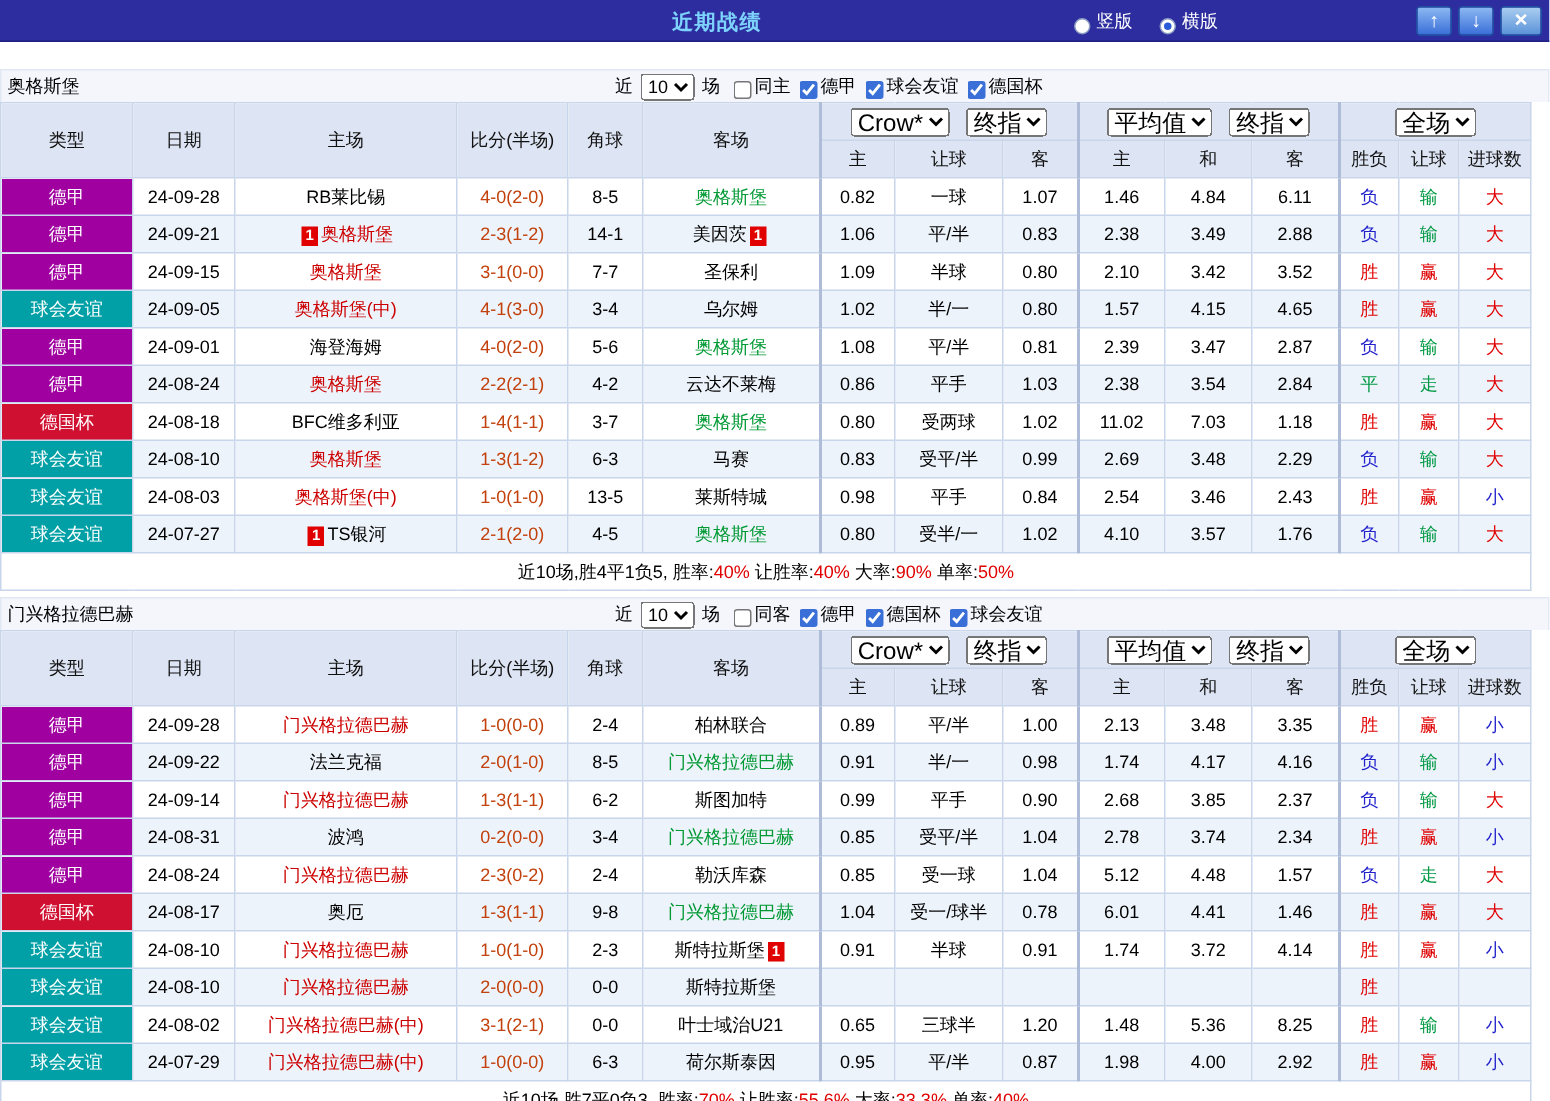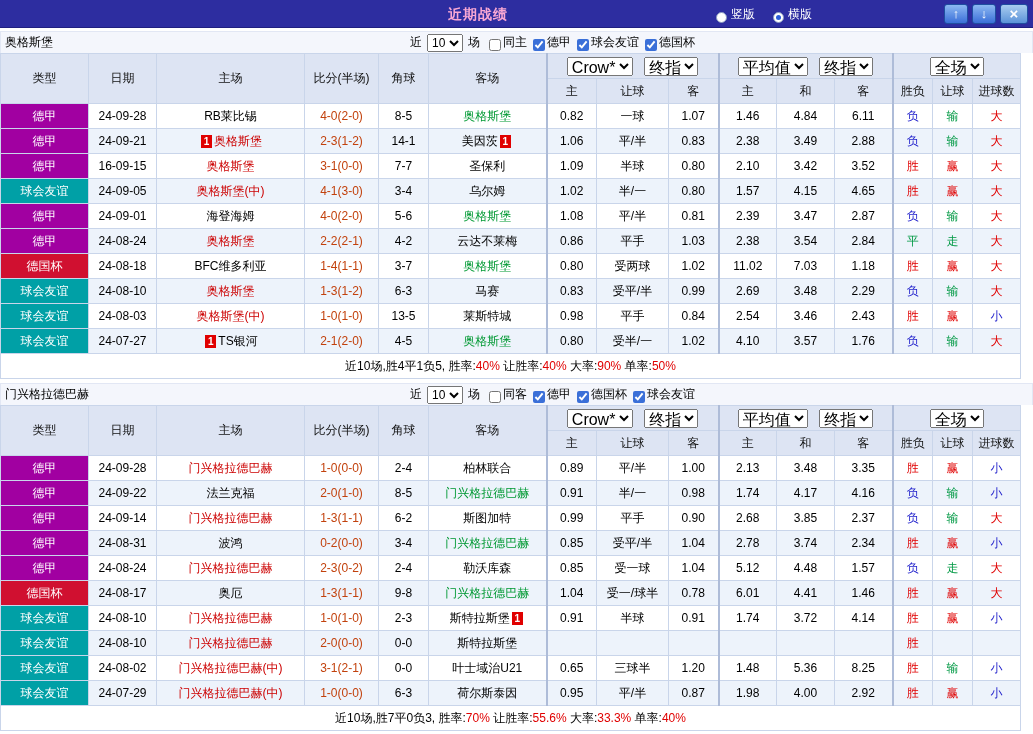--- a/index.html
+++ b/index.html
@@ -1,31 +1,31 @@
 <!DOCTYPE html>
 <html><head>
 <meta charset="utf-8">
 <style>
   *{box-sizing:border-box;margin:0;padding:0}
   html,body{background:#fff}
   body{width:1033px;font-family:"Liberation Sans","DejaVu Sans",sans-serif;font-size:12px;color:#000}
 
   
   .topbar{position:relative;height:28px;background:#2d2da0;border-bottom:1px solid #1f1f80}
-  .topbar-title{position:absolute;left:448px;top:0;line-height:28px;color:#f9a8d4;font-size:14px;font-weight:bold;letter-spacing:1px}
+  .topbar-title{position:absolute;left:448px;top:0;line-height:28px;color:#7dd3fc;font-size:14px;font-weight:bold;letter-spacing:1px}
   .radios{position:absolute;left:716px;top:0;height:28px;display:flex;align-items:center;gap:18px;color:#fff}
   .radio{display:inline-flex;align-items:flex-end;cursor:pointer}
   .radio input{appearance:none;-webkit-appearance:none;width:11px;height:11px;border-radius:50%;background:#fff;border:1px solid #8a9ac0;margin:0 4px 0 0;position:relative;cursor:pointer}
   .radio input:checked::after{content:'';position:absolute;left:2px;top:2px;width:5px;height:5px;border-radius:50%;background:#2a5cd8}
   .win-buttons{position:absolute;right:5px;top:4px;display:flex;gap:4px}
   .wbtn{width:24px;height:20px;border:1px solid #1f4fa0;border-radius:3px;background:linear-gradient(#8cb8f2,#3a6fd8);color:#fff;font-size:13px;font-weight:bold;line-height:18px;cursor:pointer;padding:0}
   .wbtn.close{width:28px;background:linear-gradient(#a9cdf0,#5b93d8);font-size:15px}
 
   
-  .team-section{margin-top:3px}
+  .team-section{margin-top:18px}
   .team-section + .team-section{margin-top:4px}
   .section-bar{height:22px;background:#f4f6fc;display:flex;align-items:center;padding:0 4px;border:1px solid #e2e7f4;border-bottom:none}
   .team-name{font-weight:normal;color:#000}
   .filters{margin-left:auto;margin-right:333px;display:flex;align-items:center;white-space:nowrap}
   .flabel{margin:0 3px}
   .count-select{width:36px;height:18px;font-size:12px;margin:0 2px}
   .chk{display:inline-flex;align-items:flex-end;margin-left:6px;cursor:pointer}
   .chk input{width:12px;height:12px;accent-color:#3a6fd8;margin-right:2px;cursor:pointer}
 
   
@@ -178,21 +178,21 @@
           <td>0.83</td>
           <td class="sep">2.38</td>
           <td>3.49</td>
           <td>2.88</td>
           <td class="sep c-b">负</td>
           <td class="c-g">输</td>
           <td class="c-r">大</td>
         </tr>
         <tr>
           <td class="badge badge-jia">德甲</td>
-          <td>16-09-15</td>
+          <td>24-09-15</td>
           <td class="team t-r"><span>奥格斯堡</span></td>
           <td class="score">3-1(0-0)</td>
           <td>7-7</td>
           <td class="team "><span>圣保利</span></td>
           <td class="sep">1.09</td>
           <td>半球</td>
           <td>0.80</td>
           <td class="sep">2.10</td>
           <td>3.42</td>
           <td>3.52</td>

